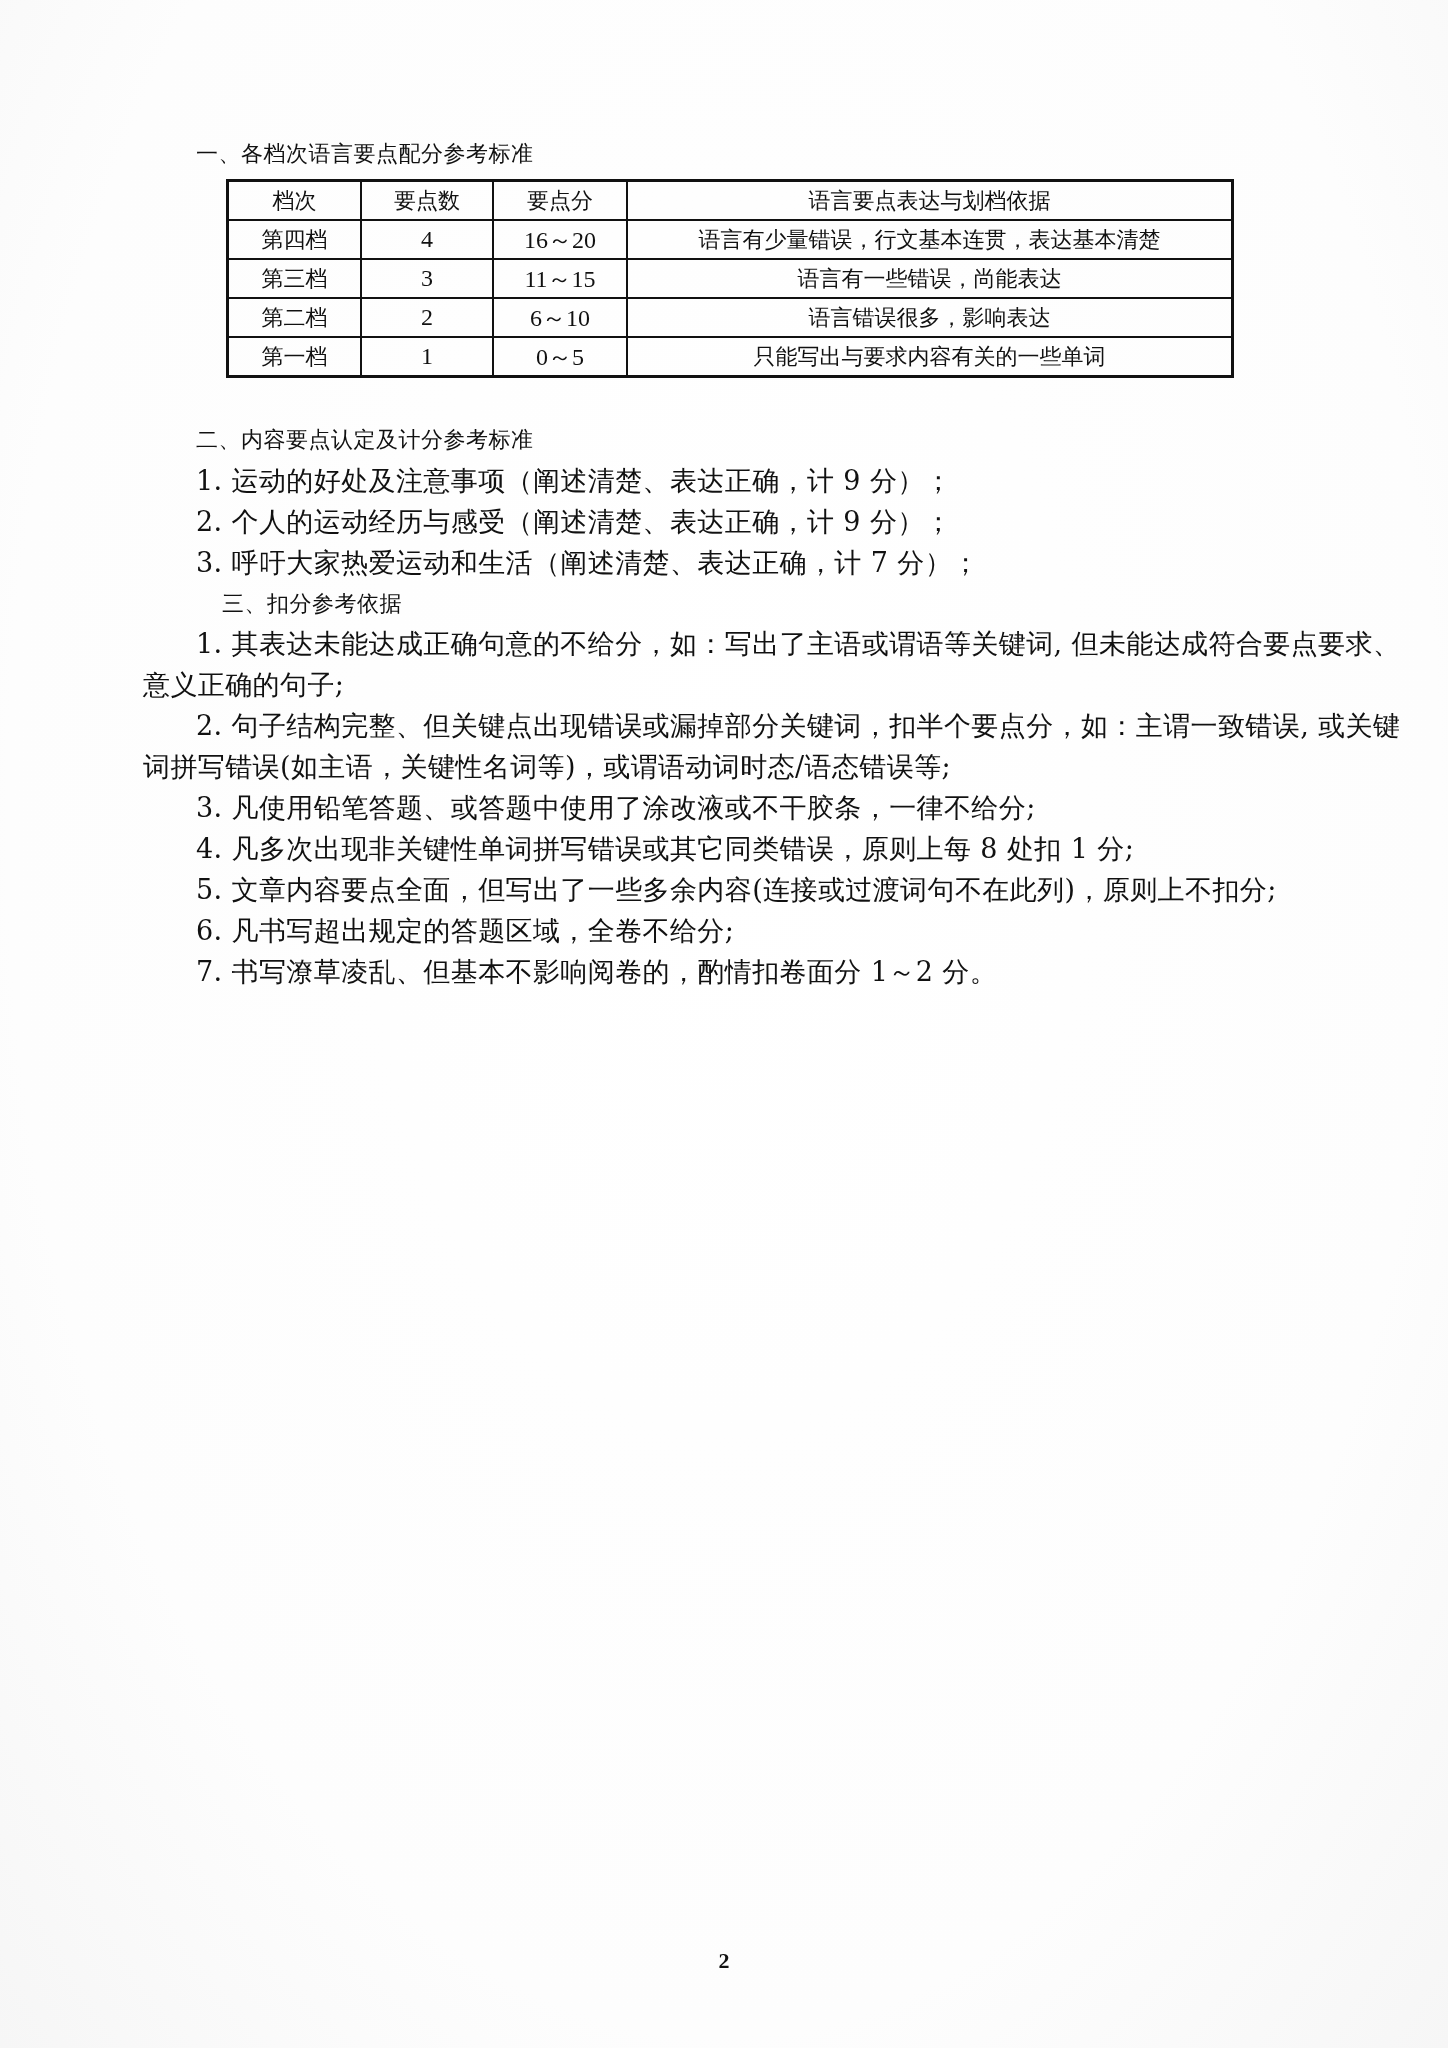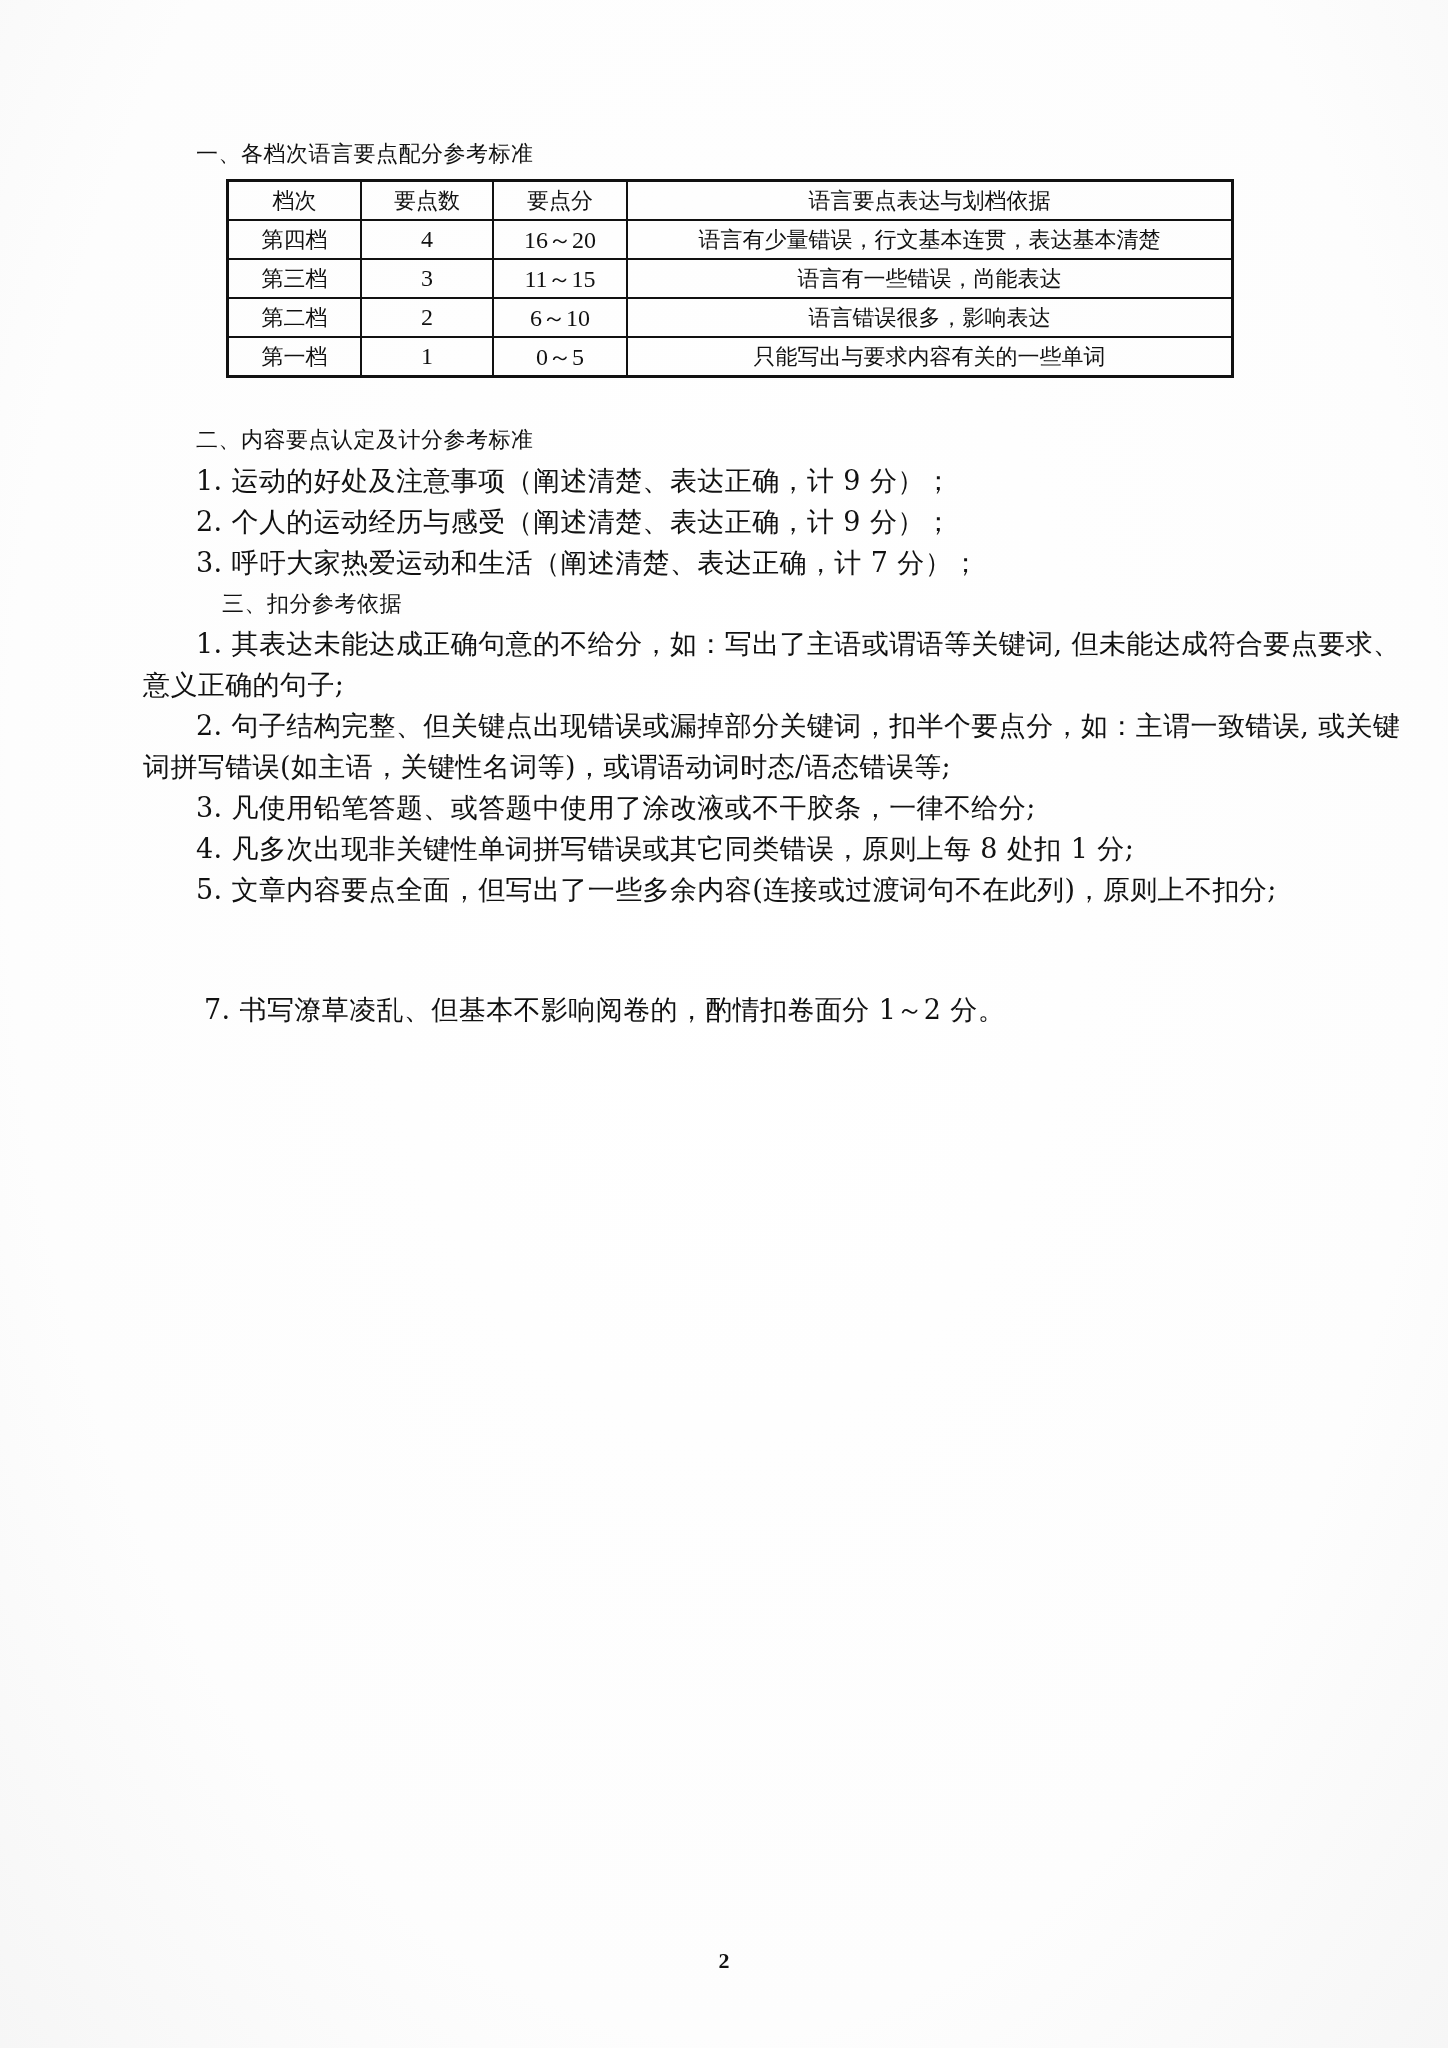--- a/index.html
+++ b/index.html
@@ -130,16 +130,17 @@
 
   <div class="line" style="left:196px; top:629px;">1. 其表达未能达成正确句意的不给分，如：写出了主语或谓语等关键词, 但未能达成符合要点要求、</div>
   <div class="line" style="left:143px; top:670px;">意义正确的句子;</div>
 
   <div class="line" style="left:196px; top:711px;">2. 句子结构完整、但关键点出现错误或漏掉部分关键词，扣半个要点分，如：主谓一致错误, 或关键</div>
   <div class="line" style="left:143px; top:752px;">词拼写错误(如主语，关键性名词等)，或谓语动词时态/语态错误等;</div>
 
   <div class="line" style="left:196px; top:793px;">3. 凡使用铅笔答题、或答题中使用了涂改液或不干胶条，一律不给分;</div>
   <div class="line" style="left:196px; top:834px;">4. 凡多次出现非关键性单词拼写错误或其它同类错误，原则上每 8 处扣 1 分;</div>
   <div class="line" style="left:196px; top:875px;">5. 文章内容要点全面，但写出了一些多余内容(连接或过渡词句不在此列)，原则上不扣分;</div>
-  <div class="line" style="left:204px; top:957px;margin-top:38px;">7. 书写潦草凌乱、但基本不影响阅卷的，酌情扣卷面分 1～2 分。</div>
+  <div class="line" style="left:196px; top:916px;">6. 凡书写超出规定的答题区域，全卷不给分;</div>
+  <div class="line" style="left:196px; top:957px;">7. 书写潦草凌乱、但基本不影响阅卷的，酌情扣卷面分 1～2 分。</div>
 
   <div class="page-number">2</div>
 </div>
 
 </body></html>

